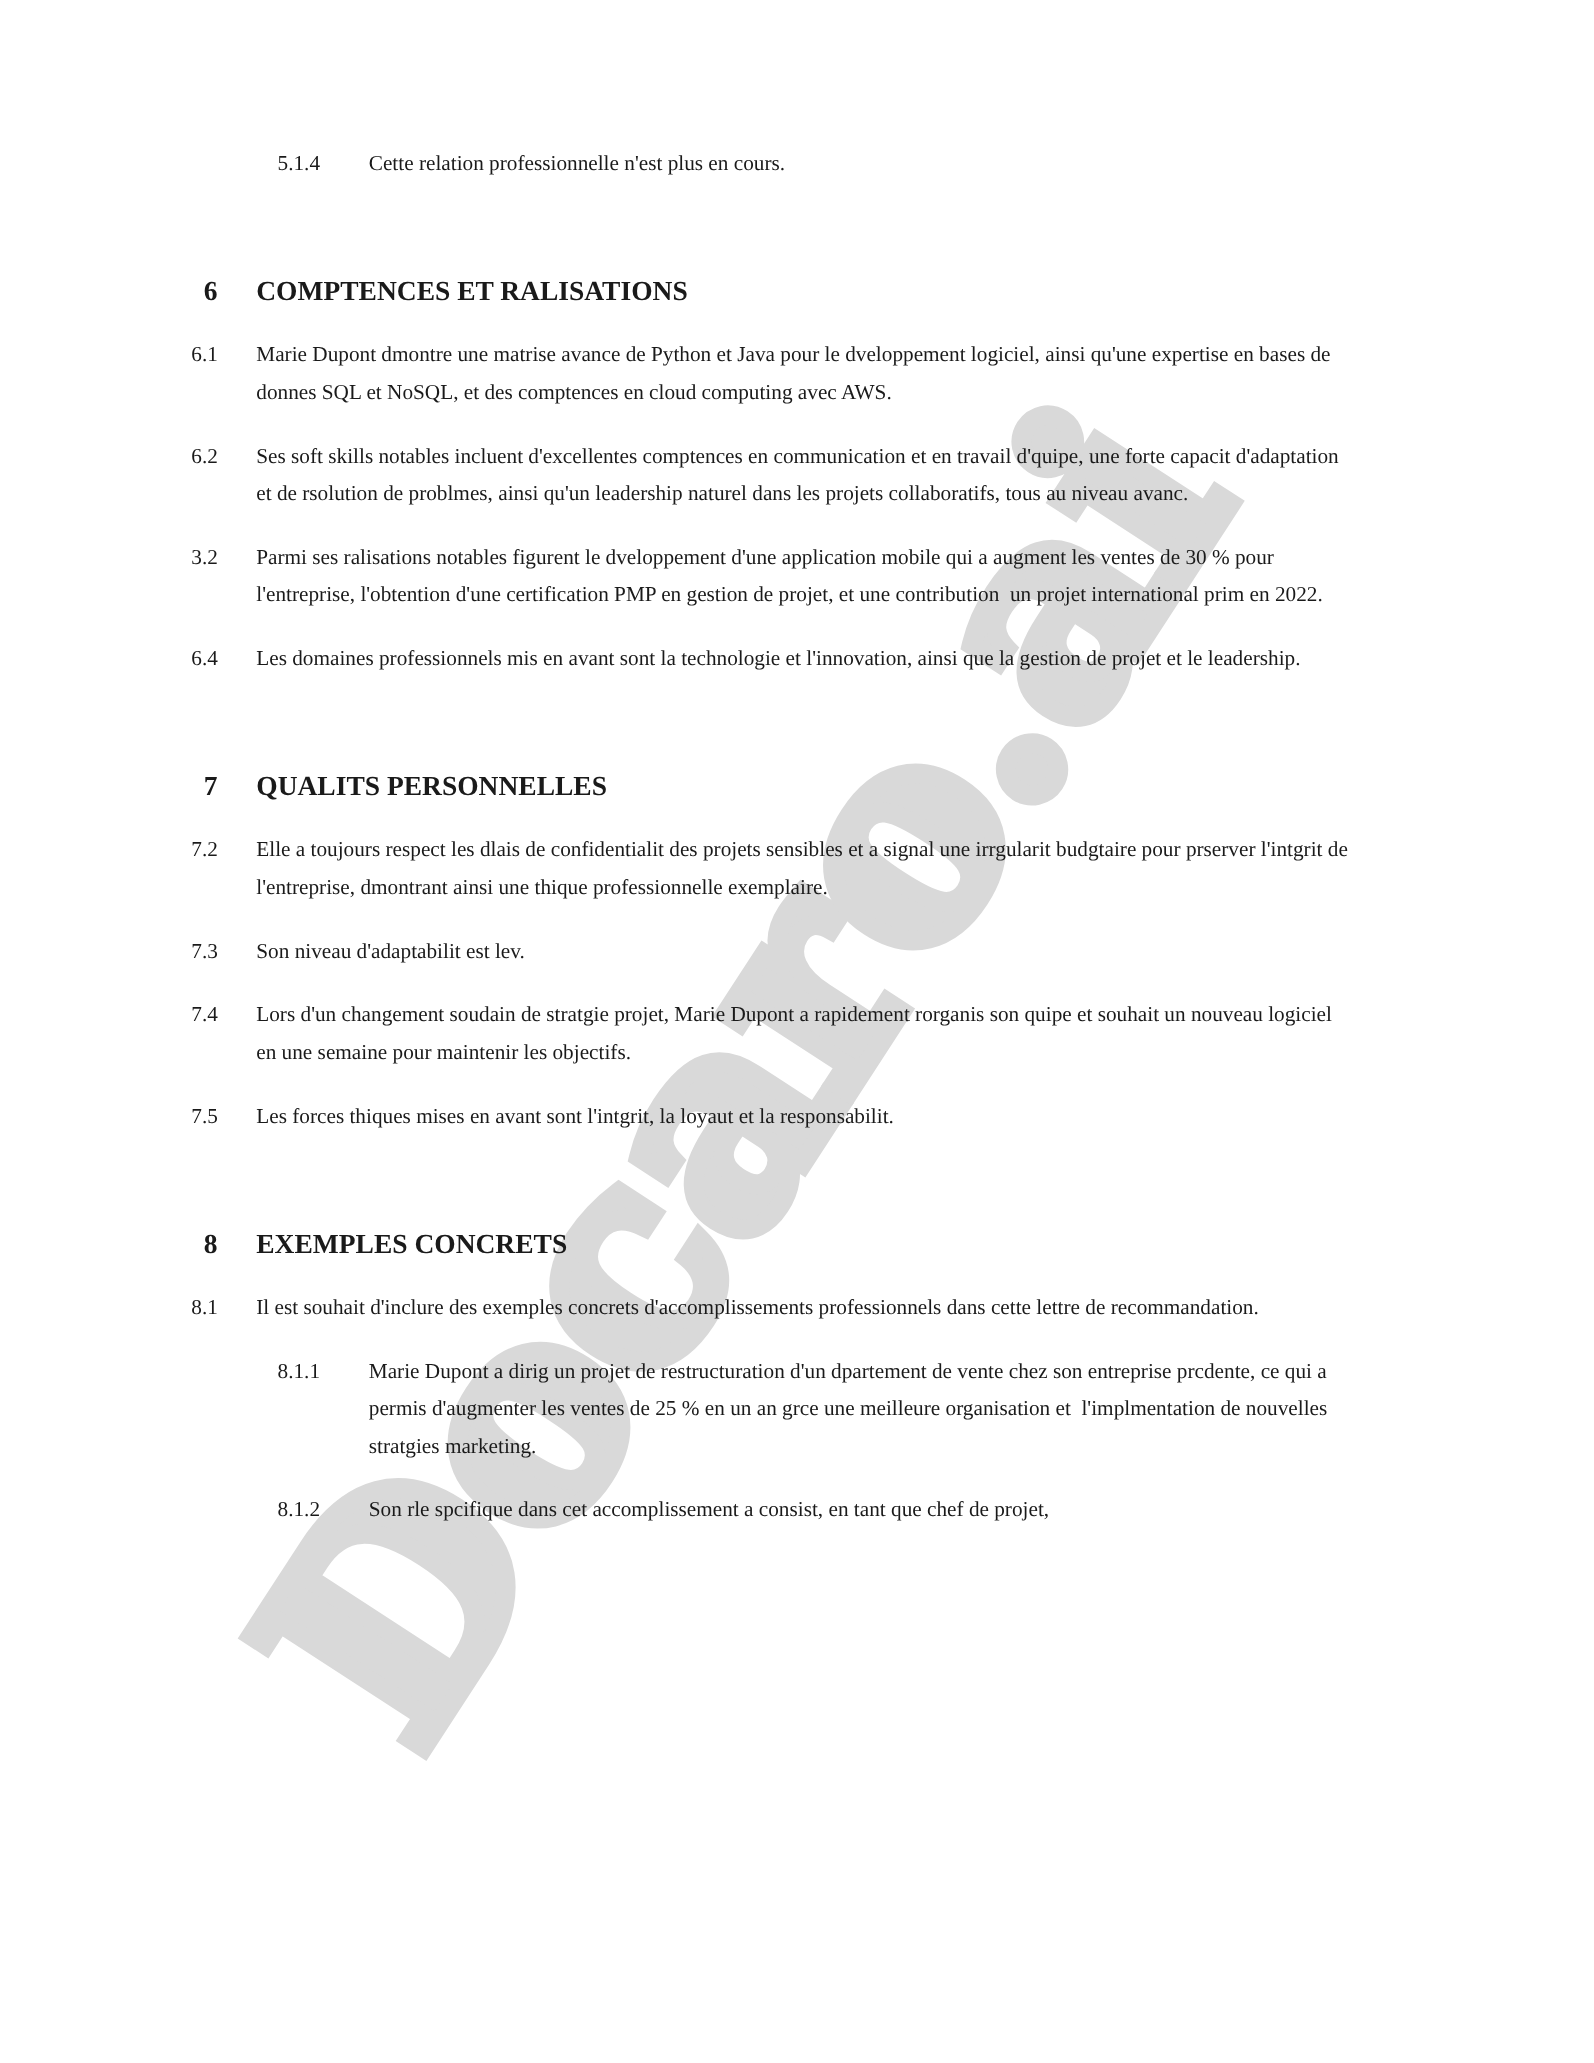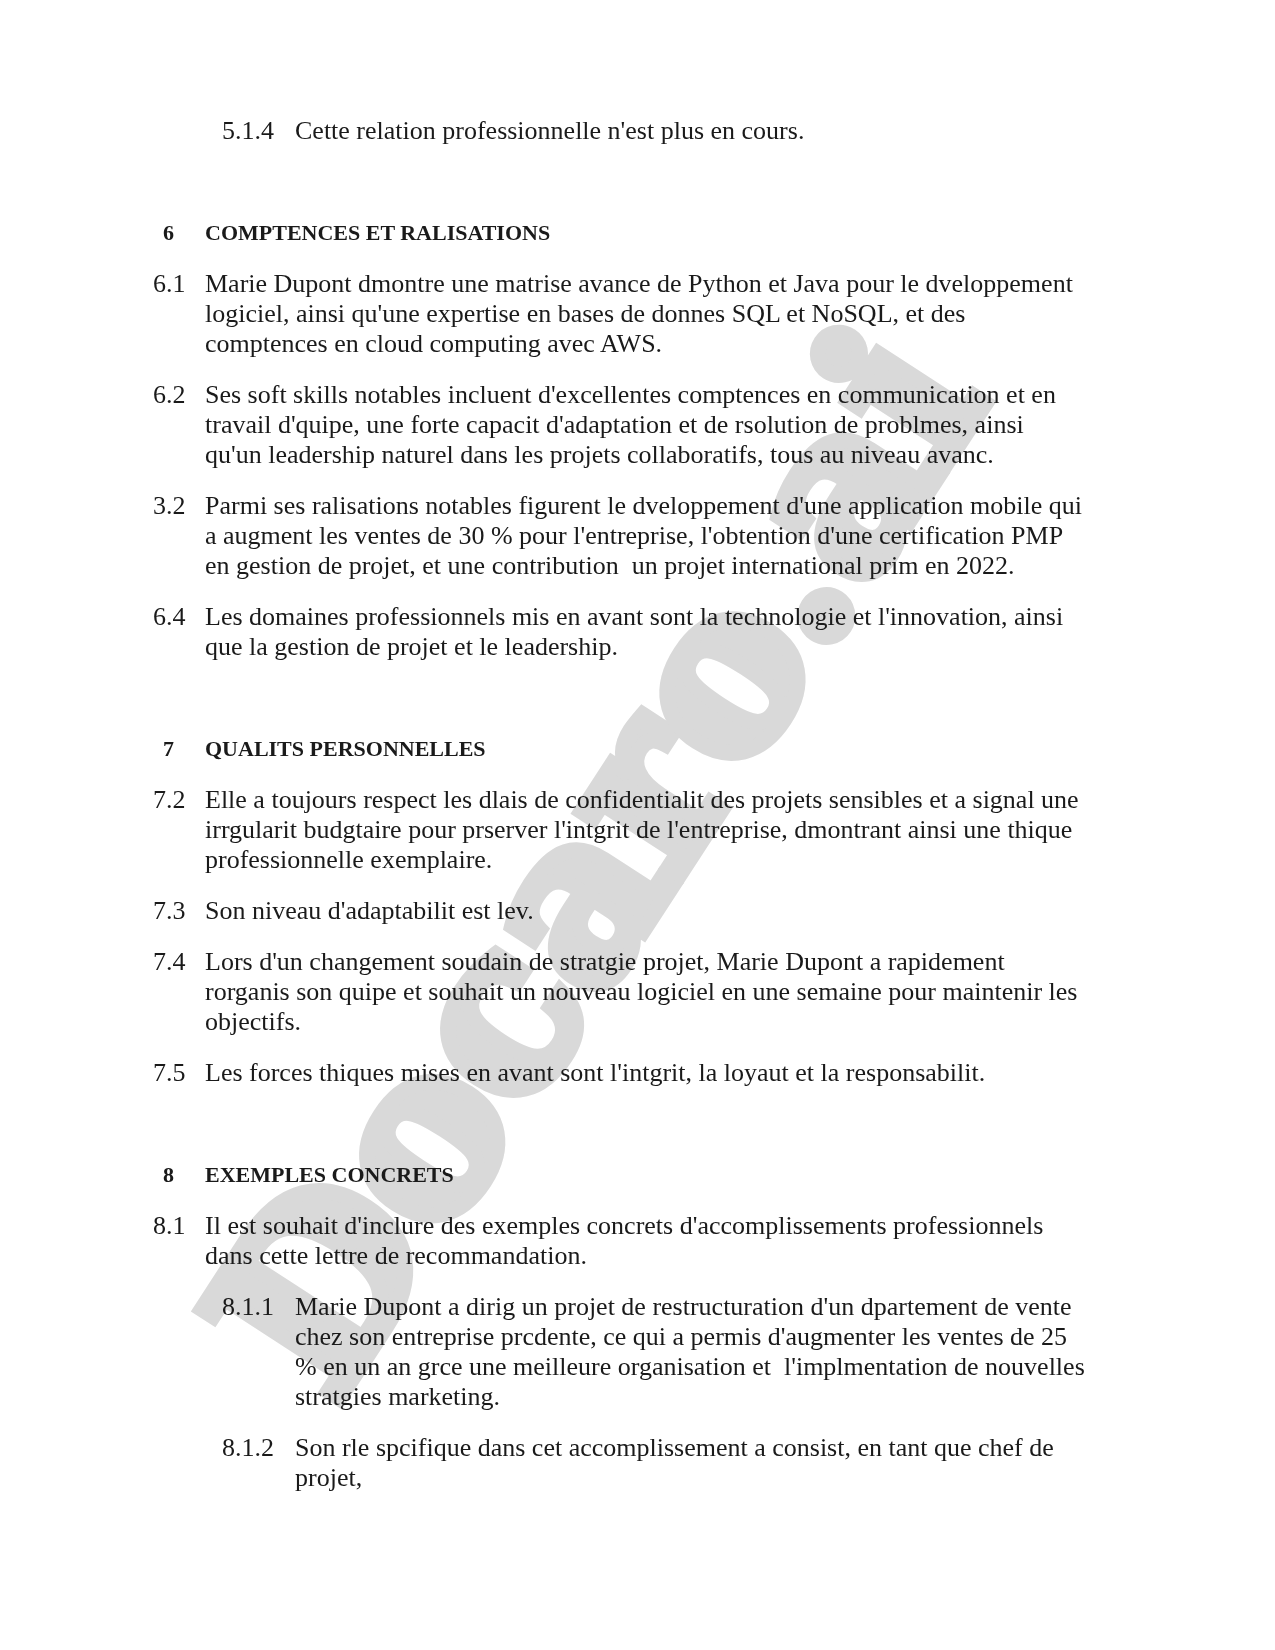--- a/index.html
+++ b/index.html
@@ -33,21 +33,21 @@
     user-select: none;
   }
   .content {
     position: relative;
     z-index: 1;
     padding: 116px 141px 0 153px;
   }
   .row {
     display: flex;
     align-items: flex-start;
-    font-size: 26px;
+    font-size: 17px;
     line-height: 30px;
     margin-top: 21px;
   }
   .row:first-child { margin-top: 0; }
   .row .num { flex: 0 0 auto; }
   .row .text { white-space: pre-wrap; }
 
   .item .num { width: 52px; }
   .item .text { width: 880px; }
 

